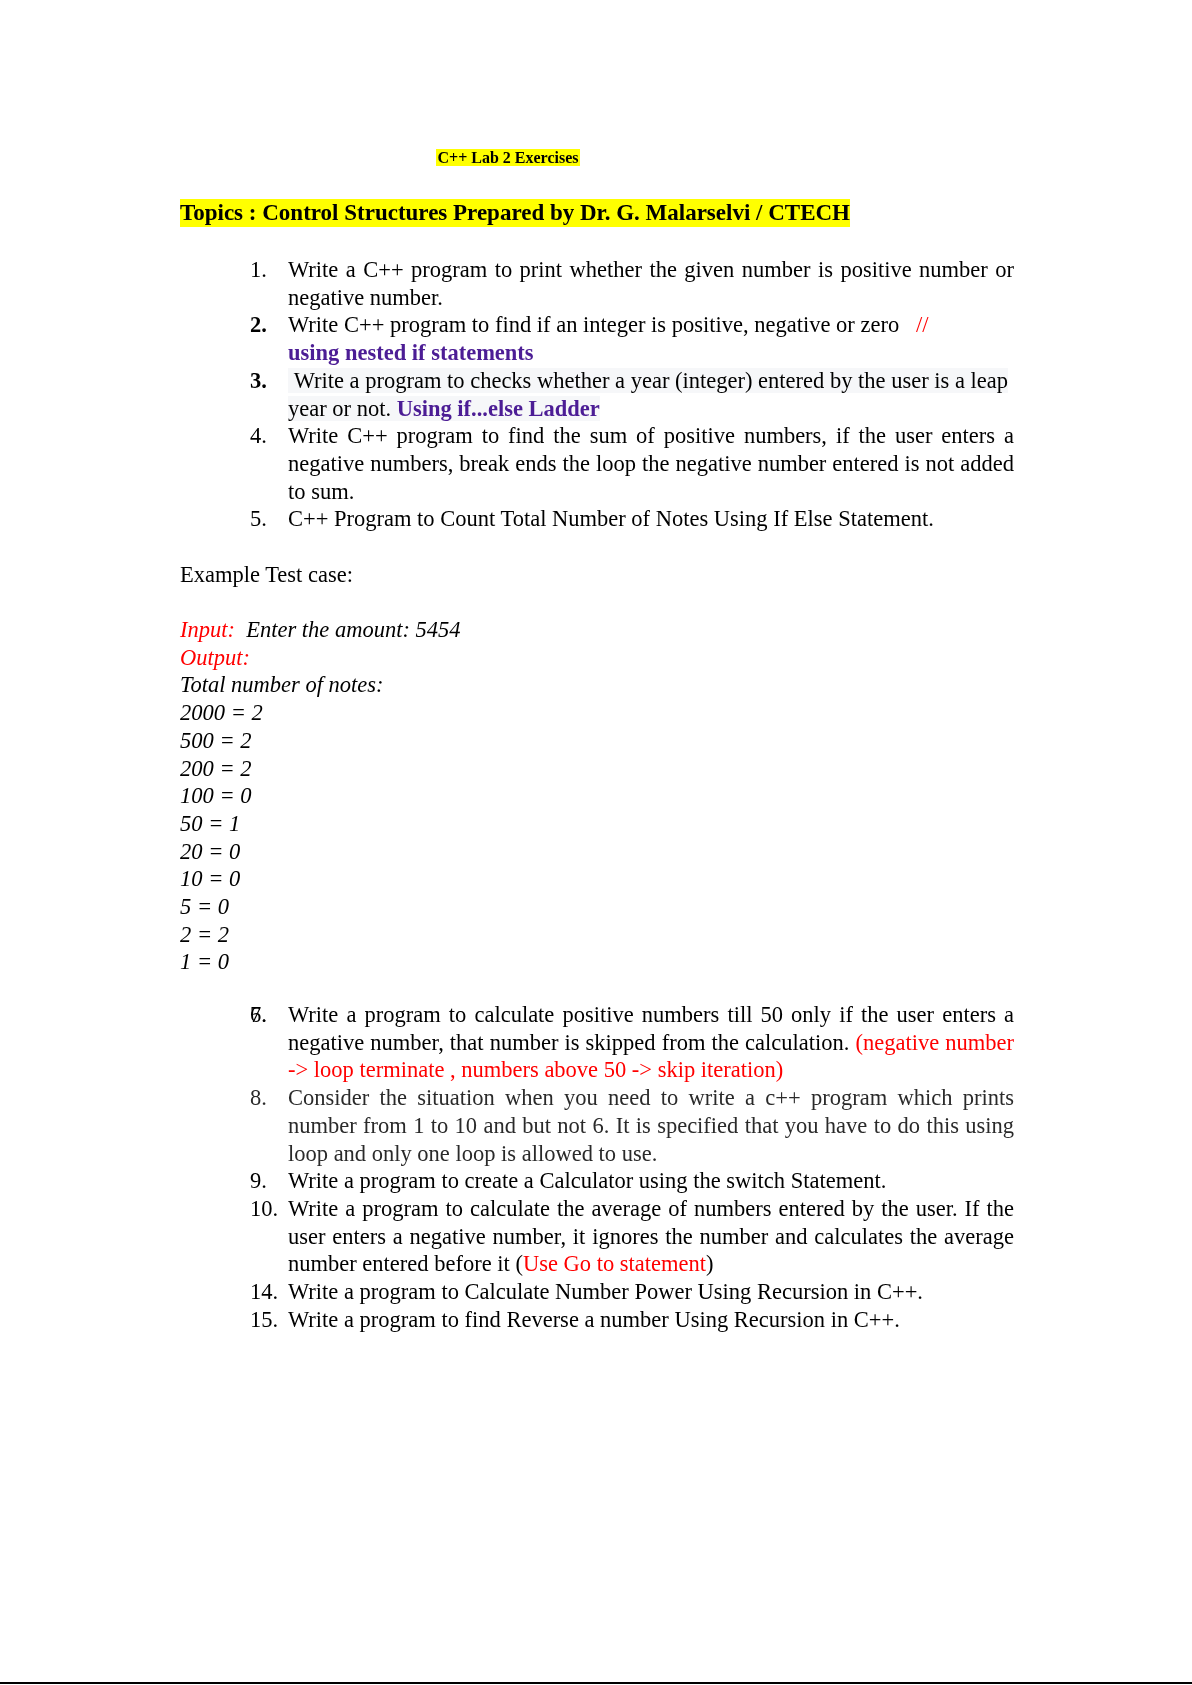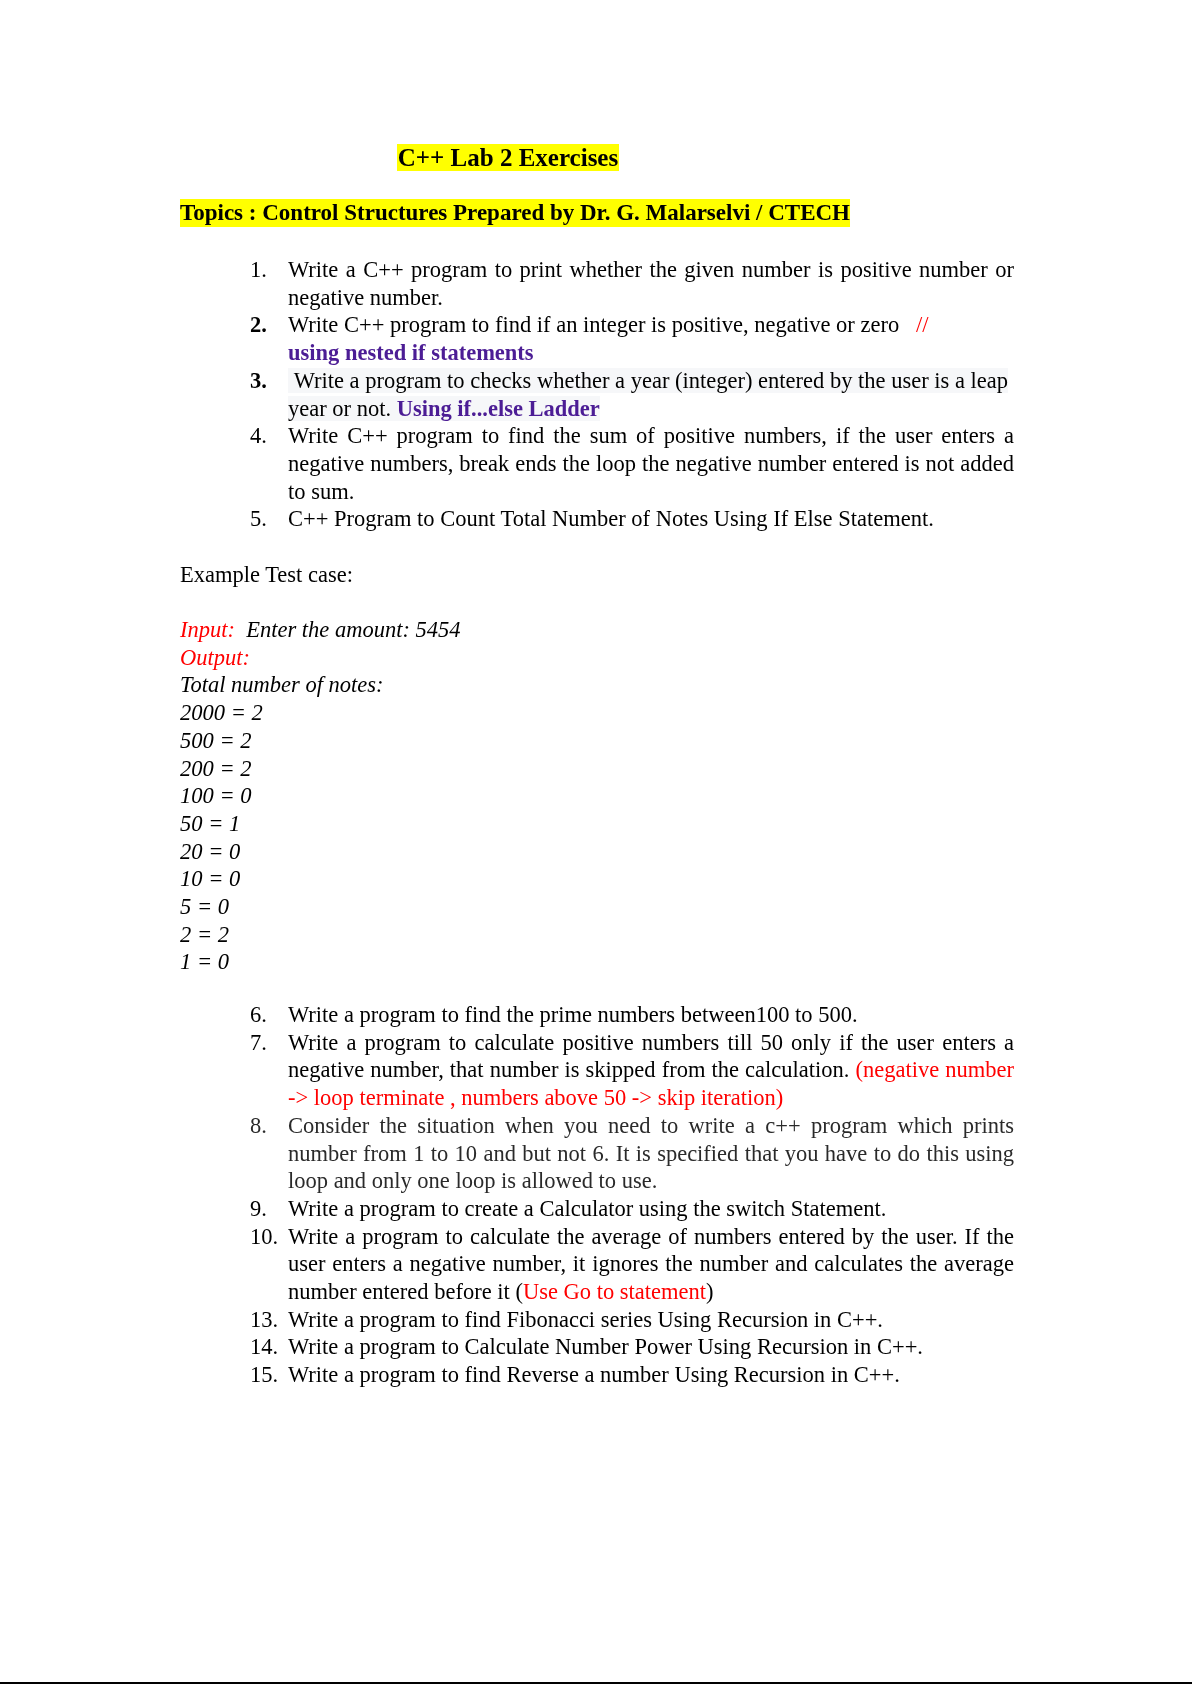--- a/index.html
+++ b/index.html
@@ -25,21 +25,21 @@
     .hl {
       background: #ffff00;
     }
     .title {
       position: absolute;
       top: 144px;
       left: 0;
       width: 1016px;
       text-align: center;
       font-weight: bold;
-      font-size: 25px;
+      font-size: 16px;
       line-height: 28px;
     }
     .title span { padding: 0 1px; }
     .topics {
       position: absolute;
       top: 199px;
       left: 180px;
       font-weight: bold;
       font-size: 23px;
       line-height: 28px;
@@ -137,45 +137,40 @@
     <div>20 = 0</div>
     <div>10 = 0</div>
     <div>5 = 0</div>
     <div>2 = 2</div>
     <div>1 = 0</div>
   </div>
 
   <ol class="list list2">
     <li>
       <span class="num">6.</span>
-      <span>Write a program to find the prime numbers between100 to 500.</span>
     </li>
     <li>
       <span class="num">7.</span>
       <span>Write a program to calculate positive numbers till 50 only if the user enters a negative number, that number is skipped from the calculation.</span>
       <span class="red">(negative number -&gt; loop terminate , numbers above 50 -&gt; skip iteration)</span>
     </li>
     <li class="gray">
       <span class="num">8.</span>
       <span>Consider the situation when you need to write a c++ program which prints number from 1 to 10 and but not 6. It is specified that you have to do this using loop and only one loop is allowed to use.</span>
     </li>
     <li>
       <span class="num">9.</span>
       <span>Write a program to create a Calculator using the switch Statement.</span>
     </li>
     <li>
       <span class="num">10.</span>
       <span>Write a program to calculate the average of numbers entered by the user. If the user enters a negative number, it ignores the number and calculates the average number entered before it</span>
       <span>(</span><span class="red">Use Go to statement</span><span>)</span>
     </li>
     <li>
-      <span class="num">13.</span>
-      <span>Write a program to find Fibonacci series Using Recursion in C++.</span>
-    </li>
-    <li>
       <span class="num">14.</span>
       <span>Write a program to Calculate Number Power Using Recursion in C++.</span>
     </li>
     <li>
       <span class="num">15.</span>
       <span>Write a program to find Reverse a number Using Recursion in C++.</span>
     </li>
   </ol>
 
   <div class="bottom-rule"></div>

